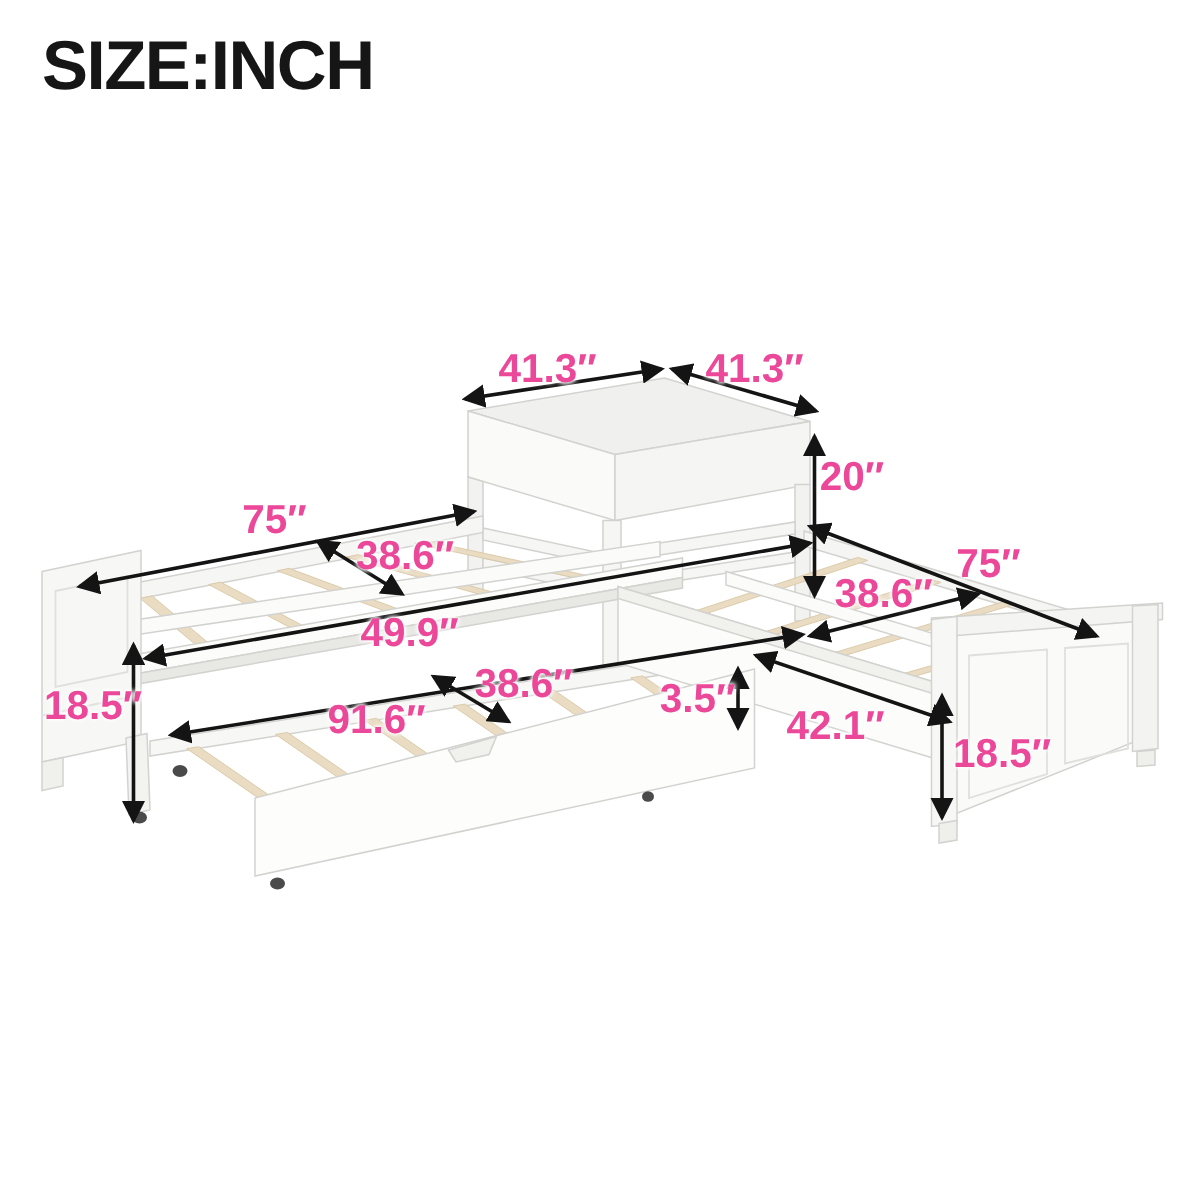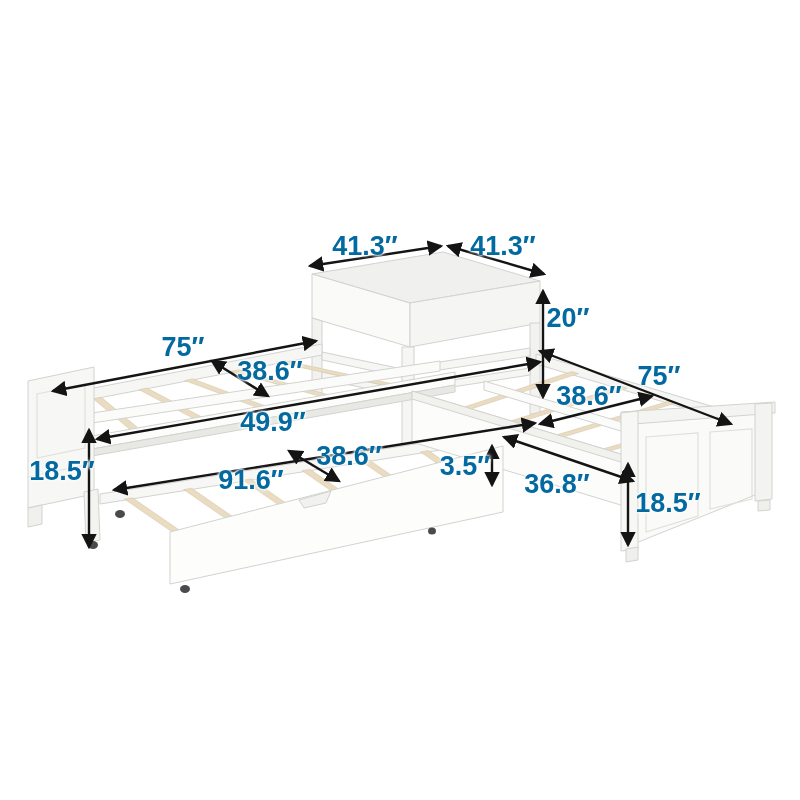--- a/index.html
+++ b/index.html
@@ -3,21 +3,21 @@
 <meta charset="utf-8">
 <style>
   html,body{margin:0;padding:0;background:#ffffff;}
   body{width:800px;height:800px;position:relative;overflow:hidden;
        font-family:"Liberation Sans","DejaVu Sans",sans-serif;}
   .stage{position:absolute;left:0;top:0;width:800px;height:800px;}
   svg{position:absolute;left:0;top:0;}
   .page-title{position:absolute;left:28px;top:16px;font-size:46px;font-weight:800;
       letter-spacing:-1px;color:#161616;}
   .dim{position:absolute;transform:translate(-50%,-50%);font-size:27px;font-weight:600;
-      color:#0369a1;white-space:nowrap;
+      color:#ec4899;white-space:nowrap;
       text-shadow:0 0 3px #fff,0 0 3px #fff,0 0 5px #fff;}
   .arrow{stroke:#141414;stroke-width:2.4;fill:none;
       marker-start:url(#ah);marker-end:url(#ah);}
   .wood{stroke:#d2d2cf;stroke-width:1;}
   .slat{fill:#e9dcc3;stroke:#d9c7a5;stroke-width:.6;}
   .panelline{fill:none;stroke:#dfdfdc;stroke-width:1.2;}
 </style>
 </head>
 <body>
 
@@ -111,28 +111,29 @@
     <line class="arrow" x1="114" y1="490" x2="535" y2="423"></line>
     <line class="arrow" x1="289" y1="451" x2="339" y2="481"></line>
     <line class="arrow" x1="492" y1="446" x2="492" y2="485"></line>
     <line class="arrow" x1="504" y1="437" x2="633" y2="481"></line>
     <line class="arrow" x1="540" y1="351" x2="731" y2="424"></line>
     <line class="arrow" x1="540" y1="424" x2="652" y2="396"></line>
     <line class="arrow" x1="628" y1="464" x2="628" y2="545"></line>
   </g>
 </svg>
 
+  <div class="page-title">SIZE:INCH</div>
 
   <div class="dim" style="left:365px;top:246px">41.3″</div>
   <div class="dim" style="left:503px;top:246px">41.3″</div>
   <div class="dim" style="left:568px;top:318px">20″</div>
   <div class="dim" style="left:183px;top:347px">75″</div>
   <div class="dim" style="left:270px;top:371px">38.6″</div>
   <div class="dim" style="left:273px;top:422px">49.9″</div>
   <div class="dim" style="left:62px;top:471px">18.5″</div>
   <div class="dim" style="left:251px;top:480px">91.6″</div>
   <div class="dim" style="left:349px;top:456px">38.6″</div>
   <div class="dim" style="left:465px;top:466px">3.5″</div>
-  <div class="dim" style="left:557px;top:484px">36.8″</div>
+  <div class="dim" style="left:557px;top:484px">42.1″</div>
   <div class="dim" style="left:659px;top:376px">75″</div>
   <div class="dim" style="left:589px;top:396px">38.6″</div>
   <div class="dim" style="left:668px;top:503px">18.5″</div>
 </div>
 
 </body></html>

